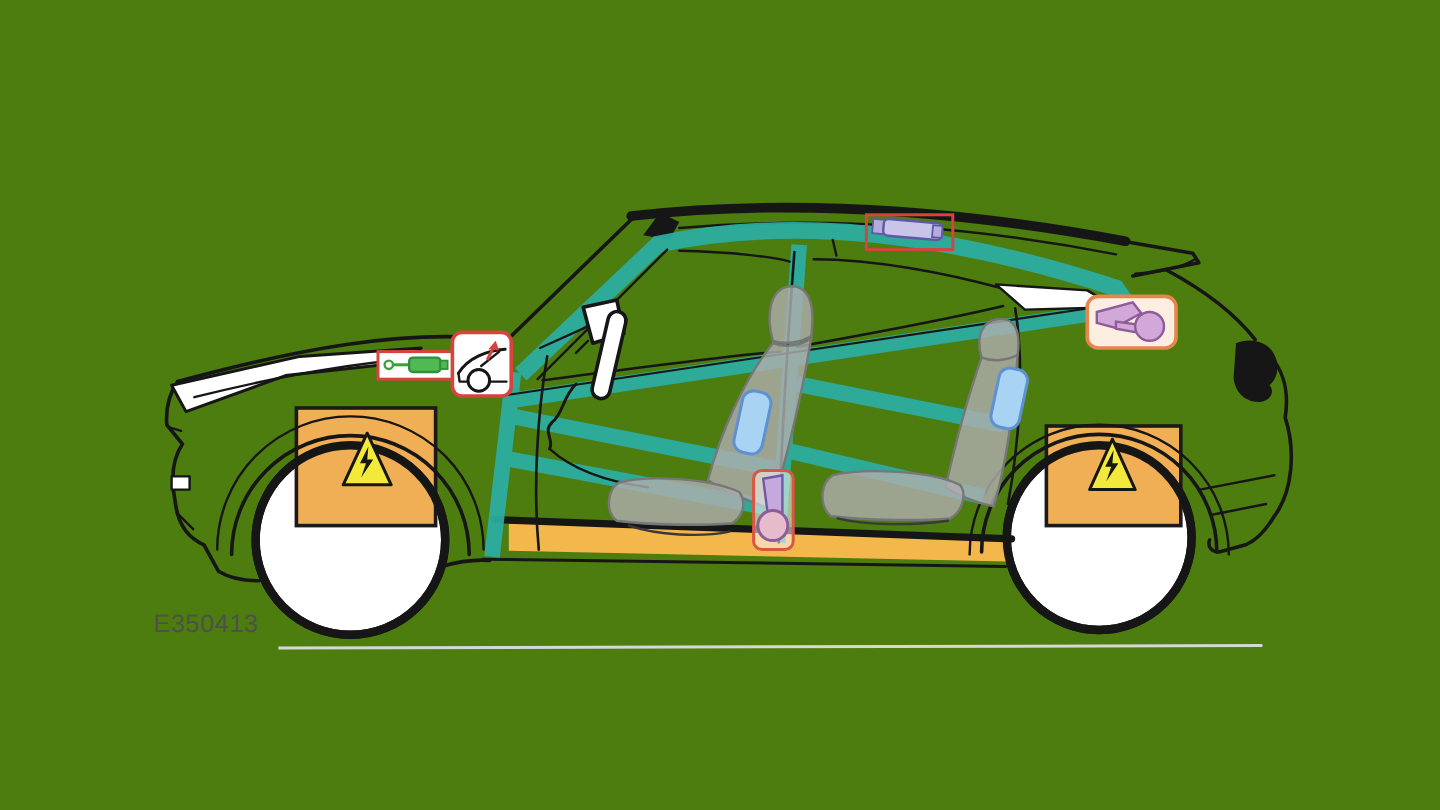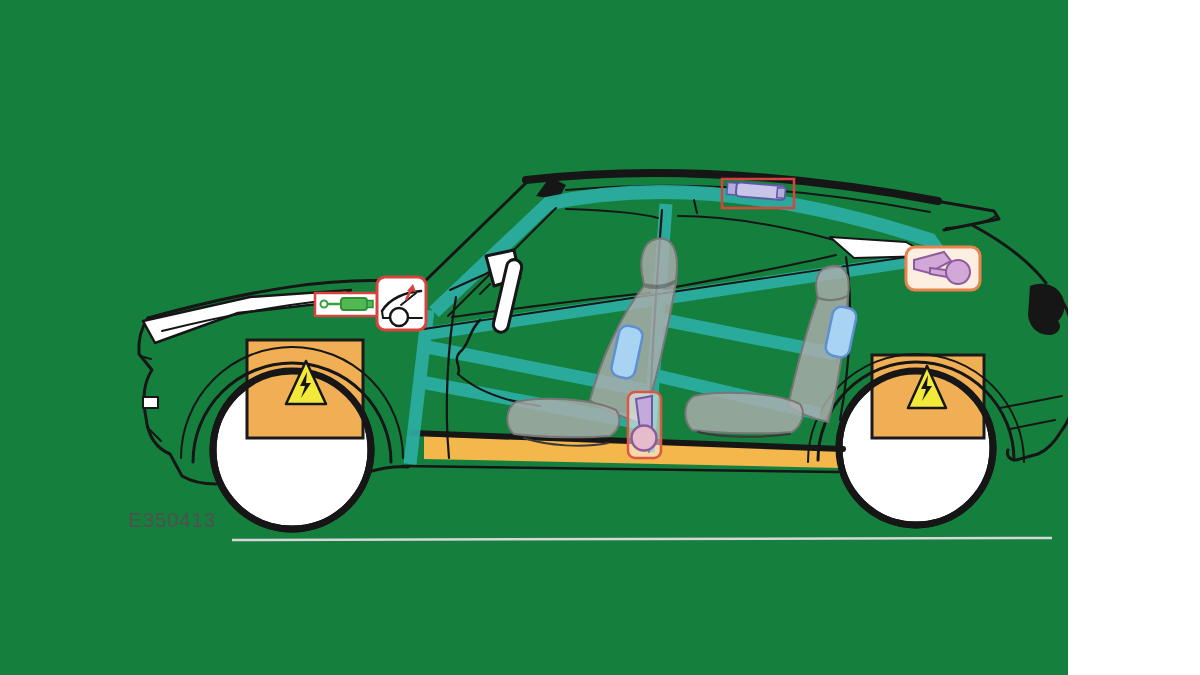--- a/index.html
+++ b/index.html
@@ -1,16 +1,16 @@
 <!DOCTYPE html>
 <html><head>
 <meta charset="utf-8">
 <style>
   html,body{margin:0;padding:0;background:#ffffff;}
-  .canvas{position:relative;width:1068px;height:675px;background:#15803d;overflow:hidden;
+  .canvas{position:relative;width:1200px;height:675px;background:#4d7c0f;overflow:hidden;
           font-family:"Liberation Sans", sans-serif;}
   svg{position:absolute;left:0;top:0;}
   .ink{stroke:#161616;fill:none;stroke-linecap:round;stroke-linejoin:round;}
   .wfill{fill:#ffffff;}
   .fig-label{font-family:"Liberation Sans",sans-serif;font-size:21px;fill:#4f4f4f;letter-spacing:.5px;}
   .seat{fill:#adadad;fill-opacity:.82;stroke:#777777;stroke-width:2;}
   .seatline{stroke:#3a3a3a;stroke-width:2;fill:none;stroke-linecap:round;}
   .teal{fill:none;stroke-linecap:butt;}
   .airbag{fill:#a9d3f2;stroke:#5e90d2;stroke-width:2.5;}
   .purple{fill:#d2a8d8;stroke:#8e5c9c;stroke-width:2;}

